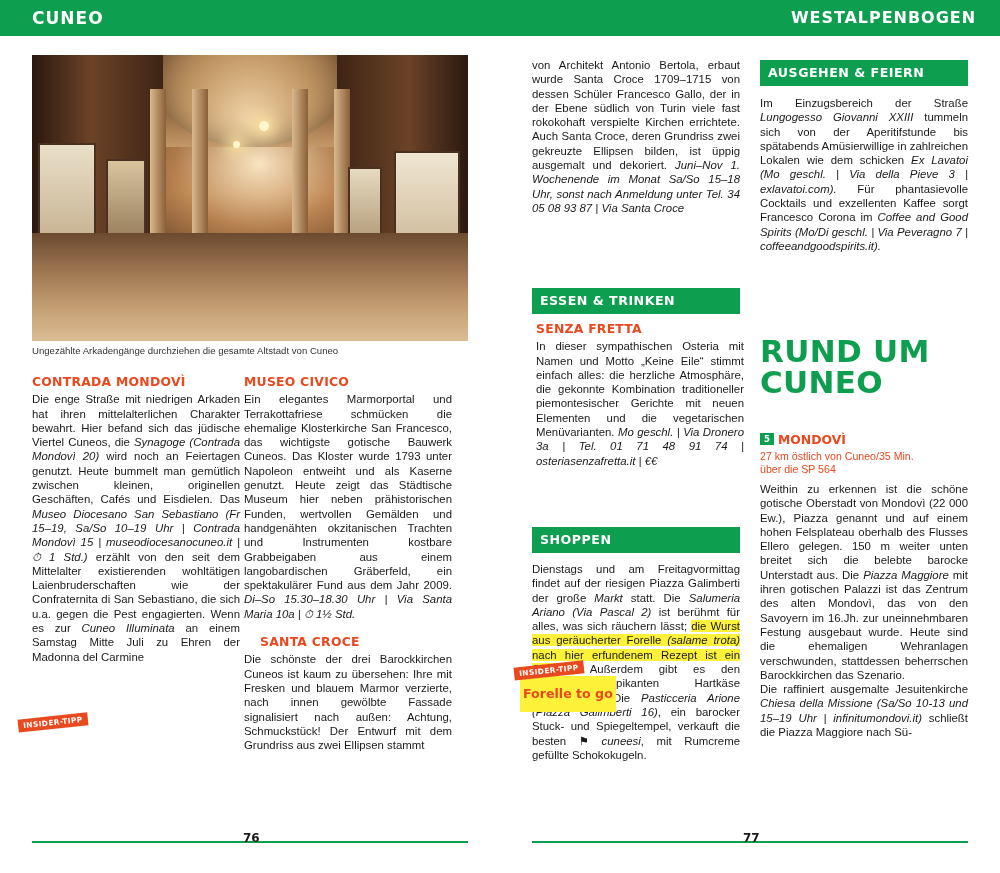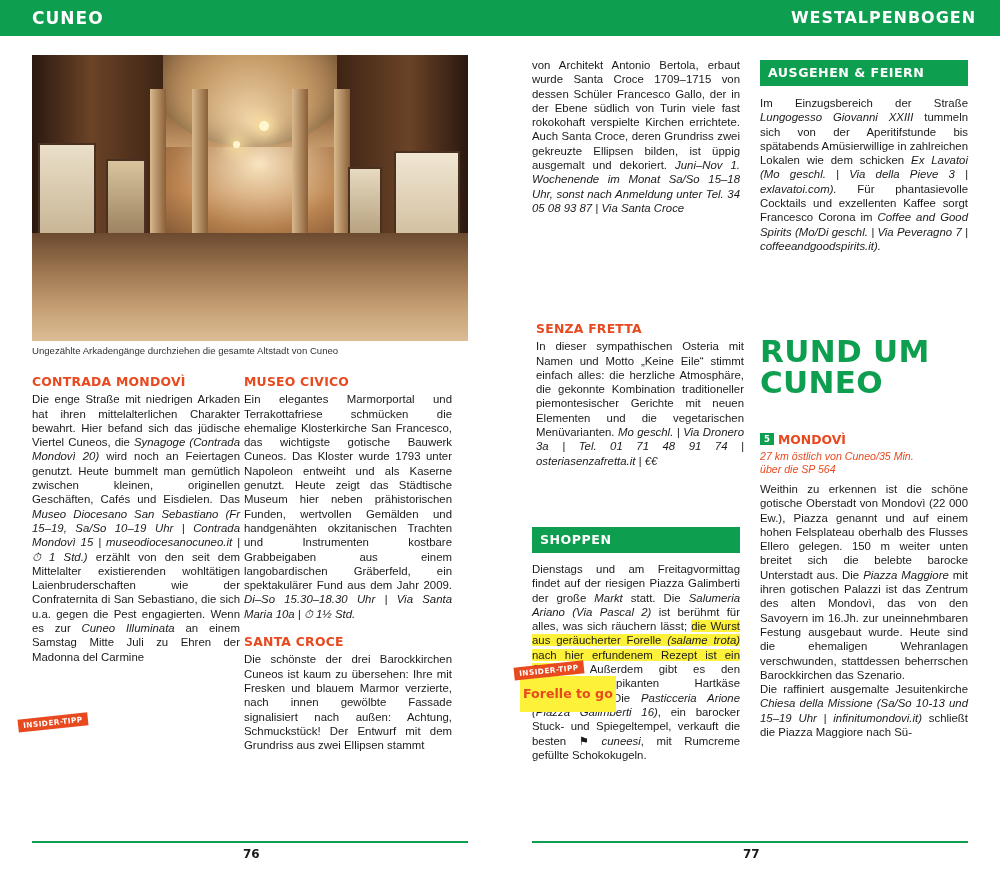--- a/index.html
+++ b/index.html
@@ -142,21 +142,21 @@
     color: #e8491f;
     font-size: 12.6px;
     line-height: 14px;
   }
 
   
   .foot-rule {
     position: absolute; bottom: 30px; height: 2px; background: #0e9e4f;
   }
   .foot-num {
-    position: absolute; bottom: 12px;
+    position: absolute; bottom: 28px;
     font-family: "DejaVu Sans", sans-serif;
     font-weight: bold; font-size: 12px; color: #1a1a1a;
   }
 
   .big-title {
     font-family: "DejaVu Sans", sans-serif;
     font-weight: bold;
     color: #0e9e4f;
     font-size: 31px;
     line-height: 31px;
@@ -168,21 +168,21 @@
     font-family: "DejaVu Sans", sans-serif;
     font-weight: bold; font-size: 8.5px;
     padding: 1px 4px; margin-right: 4px;
     vertical-align: 2px;
   }
   .poi-name {
     font-family: "DejaVu Sans", sans-serif;
     font-weight: bold; color: #e8491f; font-size: 12.4px;
   }
   .poi-sub {
-    font-style: italic; color: #e8491f; font-size: 10.6px; line-height: 13px;
+    color: #e8491f; font-size: 10.6px; line-height: 13px;
   }
 </style>
 </head>
 <body>
 
 <div class="page">
 
   <div class="page-half left-half">
 
     <div class="hdr hdr-left">
@@ -217,38 +217,41 @@
     <div class="col" style="left:32px; top:375px; width:208px;">
       <div class="sec-head">CONTRADA MONDOVÌ</div>
       <p>Die enge Straße mit niedrigen Arkaden hat ihren mittelalterlichen Charakter bewahrt. Hier befand sich das jüdische Viertel Cuneos, die <i>Synagoge (Contrada Mondovì 20)</i> wird noch an Feiertagen genutzt. Heute bummelt man gemütlich zwischen kleinen, originellen Geschäften, Cafés und Eisdielen. Das <i>Museo Diocesano San Sebastiano (Fr 15–19, Sa/So 10–19 Uhr | Contrada Mondovì 15 | museodiocesanocuneo.it | ⏱ 1 Std.)</i> erzählt von den seit dem Mittelalter existierenden wohltätigen Laienbruderschaften wie der Confraternita di San Sebastiano, die sich u.a. gegen die Pest engagierten. Wenn es zur <i>Cuneo Illuminata</i> an einem Samstag Mitte Juli zu Ehren der Madonna del Carmine</p>
     </div>
 
     <div class="tip-badge" style="left:18px; top:716px;">INSIDER-TIPP</div>
 
     <div class="col" style="left:244px; top:375px; width:208px;">
       <div class="sec-head">MUSEO CIVICO</div>
       <p>Ein elegantes Marmorportal und Terrakottafriese schmücken die ehemalige Klosterkirche San Francesco, das wichtigste gotische Bauwerk Cuneos. Das Kloster wurde 1793 unter Napoleon entweiht und als Kaserne genutzt. Heute zeigt das Städtische Museum hier neben prähistorischen Funden, wertvollen Gemälden und handgenähten okzitanischen Trachten und Instrumenten kostbare Grabbeigaben aus einem langobardischen Gräberfeld, ein spektakulärer Fund aus dem Jahr 2009. <i>Di–So 15.30–18.30 Uhr | Via Santa Maria 10a | ⏱ 1½ Std.</i></p>
-      <div class="sec-head" style="margin-top:14px;">SANTA CROCE</div>
+      <div class="sec-head" style="margin-top:14px;margin-left:16px;">SANTA CROCE</div>
       <p>Die schönste der drei Barockkirchen Cuneos ist kaum zu übersehen: Ihre mit Fresken und blauem Marmor verzierte, nach innen gewölbte Fassade signalisiert nach außen: Achtung, Schmuckstück! Der Entwurf mit dem Grundriss aus zwei Ellipsen stammt</p>
     </div>
 
     <div class="foot-rule" style="left:32px; width:436px;"></div>
     <div class="foot-num" style="left:243px;">76</div>
   </div>
 
   <div class="page-half right-half">
 
     <div class="hdr hdr-right">
       <span class="hdr-title">WESTALPENBOGEN</span>
     </div>
 
     <div class="col" style="left:32px; top:58px; width:208px;">
       <p>von Architekt Antonio Bertola, erbaut wurde Santa Croce 1709–1715 von dessen Schüler Francesco Gallo, der in der Ebene südlich von Turin viele fast rokokohaft verspielte Kirchen errichtete. Auch Santa Croce, deren Grundriss zwei gekreuzte Ellipsen bilden, ist üppig ausgemalt und dekoriert. <i>Juni–Nov 1. Wochenende im Monat Sa/So 15–18 Uhr, sonst nach Anmeldung unter Tel. 34 05 08 93 87 | Via Santa Croce</i></p>
     </div>
 
+    <div style="position:absolute; left:32px; top:288px; width:208px;">
+      <span class="green-band">ESSEN &amp; TRINKEN</span>
+    </div>
     <div class="col" style="left:36px; top:322px; width:208px;">
       <div class="sec-head">SENZA FRETTA</div>
       <p>In dieser sympathischen Osteria mit Namen und Motto „Keine Eile“ stimmt einfach alles: die herzliche Atmosphäre, die gekonnte Kombination traditioneller piemontesischer Gerichte mit neuen Elementen und die vegetarischen Menüvarianten. <i>Mo geschl. | Via Dronero 3a | Tel. 01 71 48 91 74 | osteriasenzafretta.it | €€</i></p>
     </div>
 
     <div style="position:absolute; left:32px; top:527px; width:208px;">
       <span class="green-band">SHOPPEN</span>
     </div>
     <div class="col" style="left:32px; top:562px; width:208px;">Dienstags und am Freitagvormittag findet auf der riesigen Piazza Galimberti der große <i>Markt</i> statt. Die <i>Salumeria Ariano (Via Pascal 2)</i> ist berühmt für alles, was sich räuchern lässt; <span class="hl">die Wurst aus geräucherter Forelle <i>(salame trota)</i> nach hier erfundenem Rezept ist ein Gedicht!</span> Außerdem gibt es den würzigen, pikanten Hartkäse Castelmagno. Die <i>Pasticceria Arione (Piazza Galimberti 16)</i>, ein barocker Stuck- und Spiegeltempel, verkauft die besten ⚑ <i>cuneesi</i>, mit Rumcreme gefüllte Schokokugeln.</div>
 

